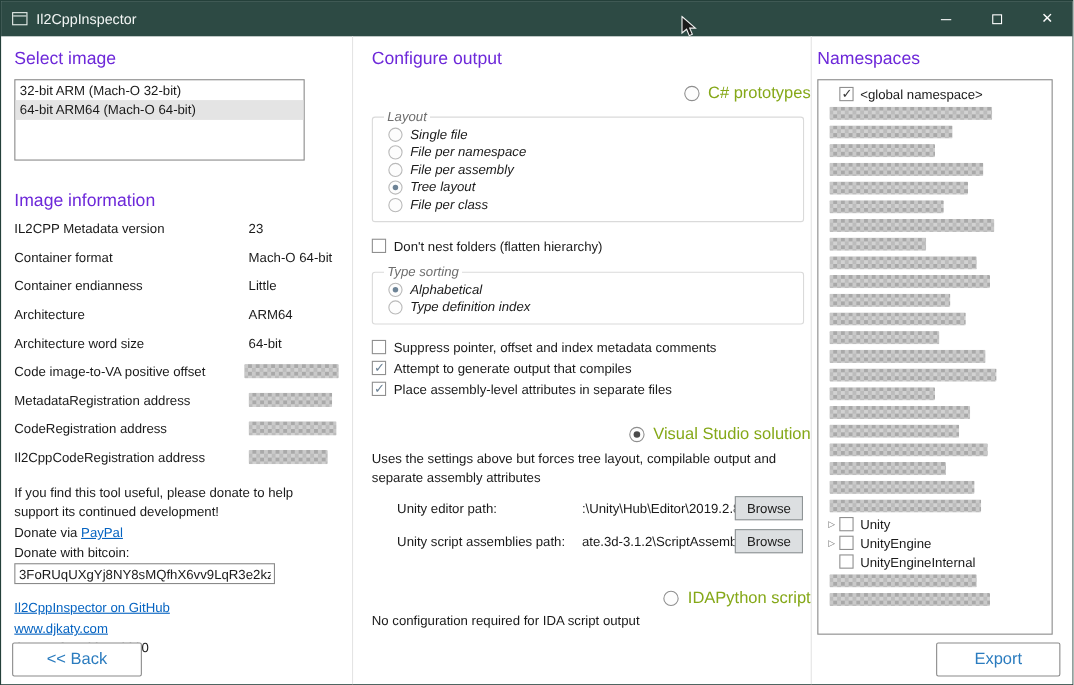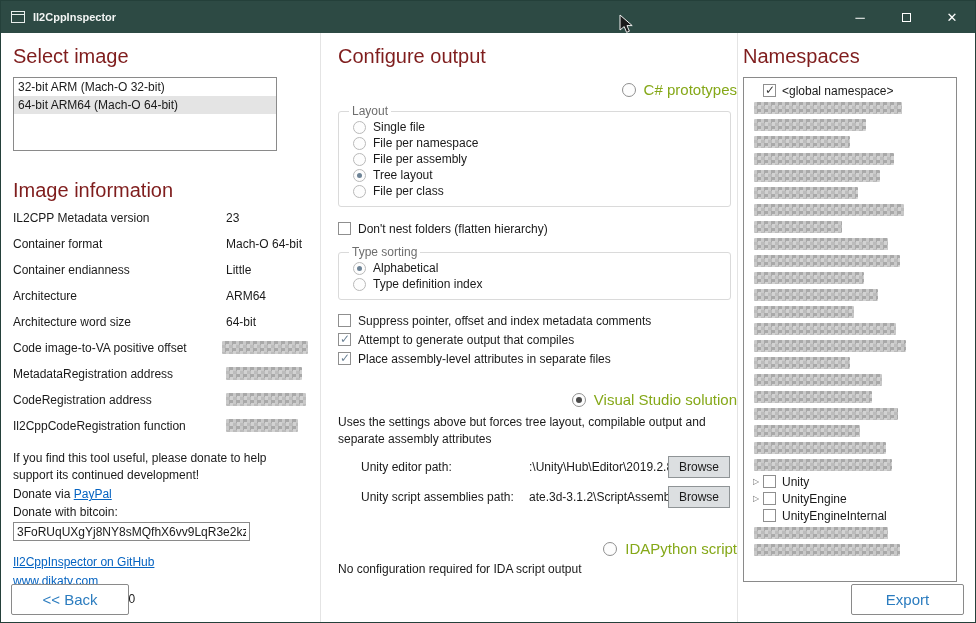--- a/index.html
+++ b/index.html
@@ -4,33 +4,33 @@
 <style>
   * { box-sizing: border-box; margin: 0; padding: 0; }
   html,body { width: 976px; height: 623px; overflow: hidden; }
   body { font-family: "Liberation Sans", "DejaVu Sans", sans-serif; font-size: 12px; color: #1a1a1a; background:#fff; }
   .window { position: relative; width: 976px; height: 623px; border: 1px solid #24403a; background: #fff; }
 
   
   .titlebar { height: 32px; background: #2d4a44; display: flex; align-items: center; color: #fff; }
   .app-icon { margin: 0 8px 0 10px; width: 14px; height: 12px; border: 1px solid #e8eeec; position: relative; background: transparent; }
   .app-icon::after { content:""; position:absolute; left:0; right:0; top:2px; height:1px; background:#e8eeec; }
-  .titlebar-title { font-size: 11px; color: #f2f5f4; font-weight: bold; }
+  .titlebar-title { font-size: 13px; color: #f2f5f4; }
   .win-controls { margin-left: auto; display: flex; height: 100%; }
   .win-btn { width: 46px; height: 32px; display: flex; align-items: center; justify-content: center; color: #fff; font-size: 13px; cursor: default; }
   .max-box { width: 9px; height: 9px; border: 1px solid #fff; display:inline-block; }
 
   
   .content { position: relative; width: 974px; height: 589px; }
   .panel { position: absolute; top: 0; height: 100%; }
   .left-panel  { left: 0;   width: 320px; padding: 10px 12px; border-right: 1px solid #e4e4e4; }
   .middle-panel{ left: 320px; width: 417px; padding: 10px 0 0 17px; border-right: 1px solid #e4e4e4; }
   .right-panel { left: 737px; width: 237px; padding: 10px 0 0 5px; }
 
-  .section-title { font-size: 20px; font-weight: 400; color: #7f1d1d; margin: 2px 0 9px 0; }
+  .section-title { font-size: 16px; font-weight: 400; color: #6d28d9; margin: 2px 0 9px 0; }
 
   
   .listbox { width: 264px; height: 74px; border: 1px solid #8a8a8a; background: #fff; overflow: hidden; }
   .lb-item { height: 18px; line-height: 18px; padding: 0 4px; white-space: nowrap; }
   .lb-item.selected { background: #e4e4e4; }
 
   
   .info-heading { margin-top: 28px; }
   .info-grid { margin-top: 4px; }
   .info-row { display: flex; height: 26px; align-items: flex-start; }
@@ -58,21 +58,21 @@
 
   
   .main-opt { display: flex; align-items: center; gap: 8px; margin-top: 13px; justify-content: flex-end; }
   .main-opt-label { font-size: 15px; color: #85a818; }
   .radio { width: 13px; height: 13px; min-width: 13px; border-radius: 50%; border: 1px solid #8f8f8f; background: #fdfdfd; position: relative; display: inline-block; }
   .radio.big { width: 14px; height: 14px; min-width: 14px; }
   .radio.checked::after { content: ""; position: absolute; left: 3px; top: 3px; right: 3px; bottom: 3px; border-radius: 50%; background: #4a4a4a; }
   .radio.dim { border-color: #b9b9b9; }
   .radio.dim.checked::after { background: #6d8396; }
 
-  fieldset.group { border: 1px solid #dadada; border-radius: 3px; width: 393px; margin-top: 6px; padding: 1px 8px 7px 10px; }
+  fieldset.group { border: 1px solid #dadada; border-radius: 3px; width: 393px; margin-top: 6px; padding: 1px 8px 7px 10px; font-style: italic; }
   fieldset.group legend { font-size: 12px; color: #6e6e6e; padding: 0 3px; }
   .opt-row { display: flex; align-items: center; gap: 7px; height: 16px; padding-left: 4px; }
 
   .cb-row { display: flex; align-items: center; gap: 7px; margin-top: 6px; height: 17px; }
   .checkbox { width: 13px; height: 13px; min-width: 13px; border: 1px solid #8f8f8f; background: #fff; position: relative; display: inline-block; }
   .checkbox.checked::after { content: "\2713"; position: absolute; left: 1px; top: -2px; font-size: 12px; font-weight: bold; color: #6d8396; }
   .flatten-row { margin: 13px 0 8px 0; }
   .cb-stack { margin-top: 11px; }
   .cb-stack .cb-row { margin-top: 0; height: 19px; }
 
@@ -157,21 +157,21 @@
           </div>
           <div class="info-row">
             <div class="info-label">MetadataRegistration address</div>
             <div class="redacted" style="width: 76px;"></div>
           </div>
           <div class="info-row">
             <div class="info-label">CodeRegistration address</div>
             <div class="redacted" style="width: 80px;"></div>
           </div>
           <div class="info-row">
-            <div class="info-label">Il2CppCodeRegistration function</div>
+            <div class="info-label">Il2CppCodeRegistration address</div>
             <div class="redacted" style="width: 72px;"></div>
           </div>
         </div>
 
       <p class="donate-msg">If you find this tool useful, please donate to help support its continued development!</p>
       <div class="donate-line">
         <span>Donate via </span><a class="link">PayPal</a>
       </div>
       <div class="donate-line">Donate with bitcoin:</div>
       <input class="bitcoin-input" value="3FoRUqUXgYj8NY8sMQfhX6vv9LqR3e2kzz" style="">

